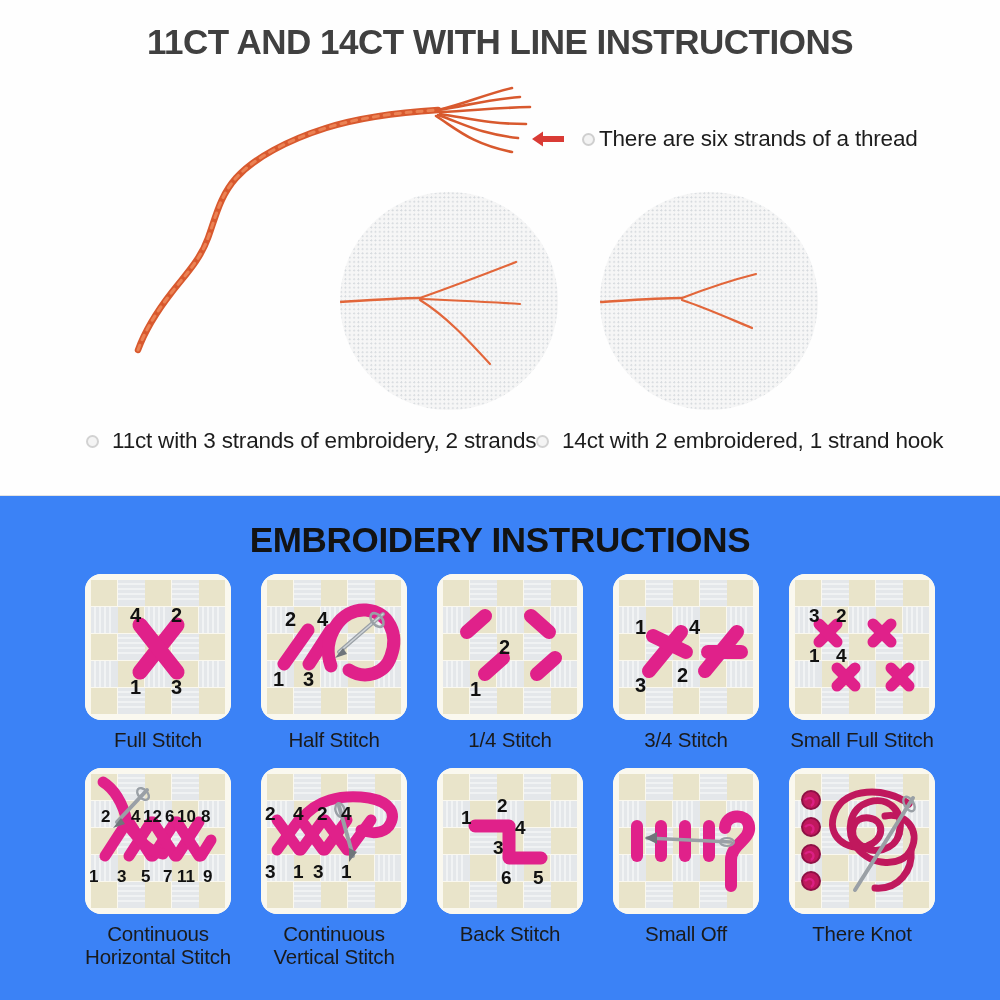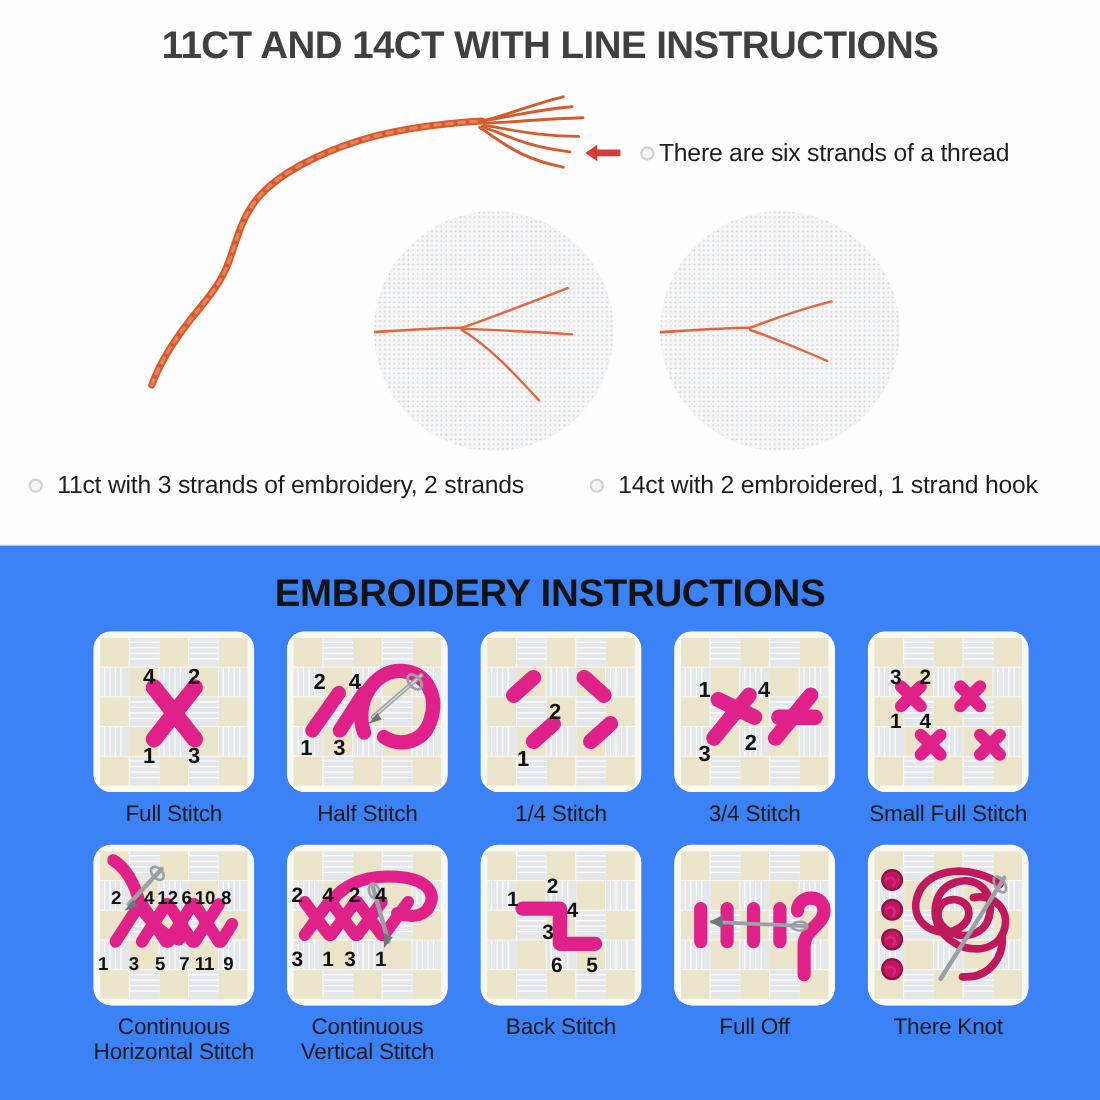--- a/index.html
+++ b/index.html
@@ -51,21 +51,21 @@
   .circle-left  { left: 340px; top: 192px; width: 218px; height: 218px; }
   .circle-right { left: 600px; top: 192px; width: 218px; height: 218px; }
   .circle-swatch svg { position: absolute; left: 0; top: 0; }
 
   
   .captions {
     position: absolute; left: 0; top: 428px; width: 1000px;
     display: flex;
   }
   .caption-item { display: flex; align-items: center; }
-  .caption-item.left  { width: 520px; padding-left: 26px; }
+  .caption-item.left  { width: 520px; padding-left: 86px; }
   .caption-item.right { width: 480px; padding-left: 16px; text-align: right; }
   .cap-ring {
     width: 13px; height: 13px; border-radius: 50%;
     border: 2px solid #d2d2d2; background: #f4f4f4;
     flex: 0 0 auto; margin-right: 13px;
   }
   .caption-text { font-size: 22.5px; color: #1d1d1d; white-space: nowrap; letter-spacing: -0.2px; }
 
   .divider {
     position: absolute; left: 0; top: 495px; width: 1000px; height: 1px;
@@ -742,21 +742,21 @@
                 <path d="M112,60 C112,46 134,44 136,58 C138,72 118,76 118,92 L118,118" stroke-width="12"></path>
               </g>
 
               <g>
                 <path d="M118,74 L34,70" stroke="#9aa0a6" stroke-width="3.4" stroke-linecap="round"></path>
                 <ellipse cx="114" cy="74" rx="7" ry="4" fill="none" stroke="#9aa0a6" stroke-width="2.2"></ellipse>
                 <path d="M44,64 L32,70 L44,76 Z" fill="#6f757a"></path>
               </g>
             </svg>
           </div>
-          <div class="cell-label">Full Off</div>
+          <div class="cell-label">Small Off</div>
         </div>
 
         <div class="cell">
           <div class="tile">
             <svg width="146" height="146" viewBox="0 0 146 146">
               <rect x="0" y="0" width="146" height="146" rx="16" fill="#faf8ef"></rect>
               <g fill="#e9e4ca">
                 <rect x="6" y="6" width="26" height="26"></rect>
                   <rect x="60" y="6" width="26" height="26"></rect>
                   <rect x="114" y="6" width="26" height="26"></rect>

